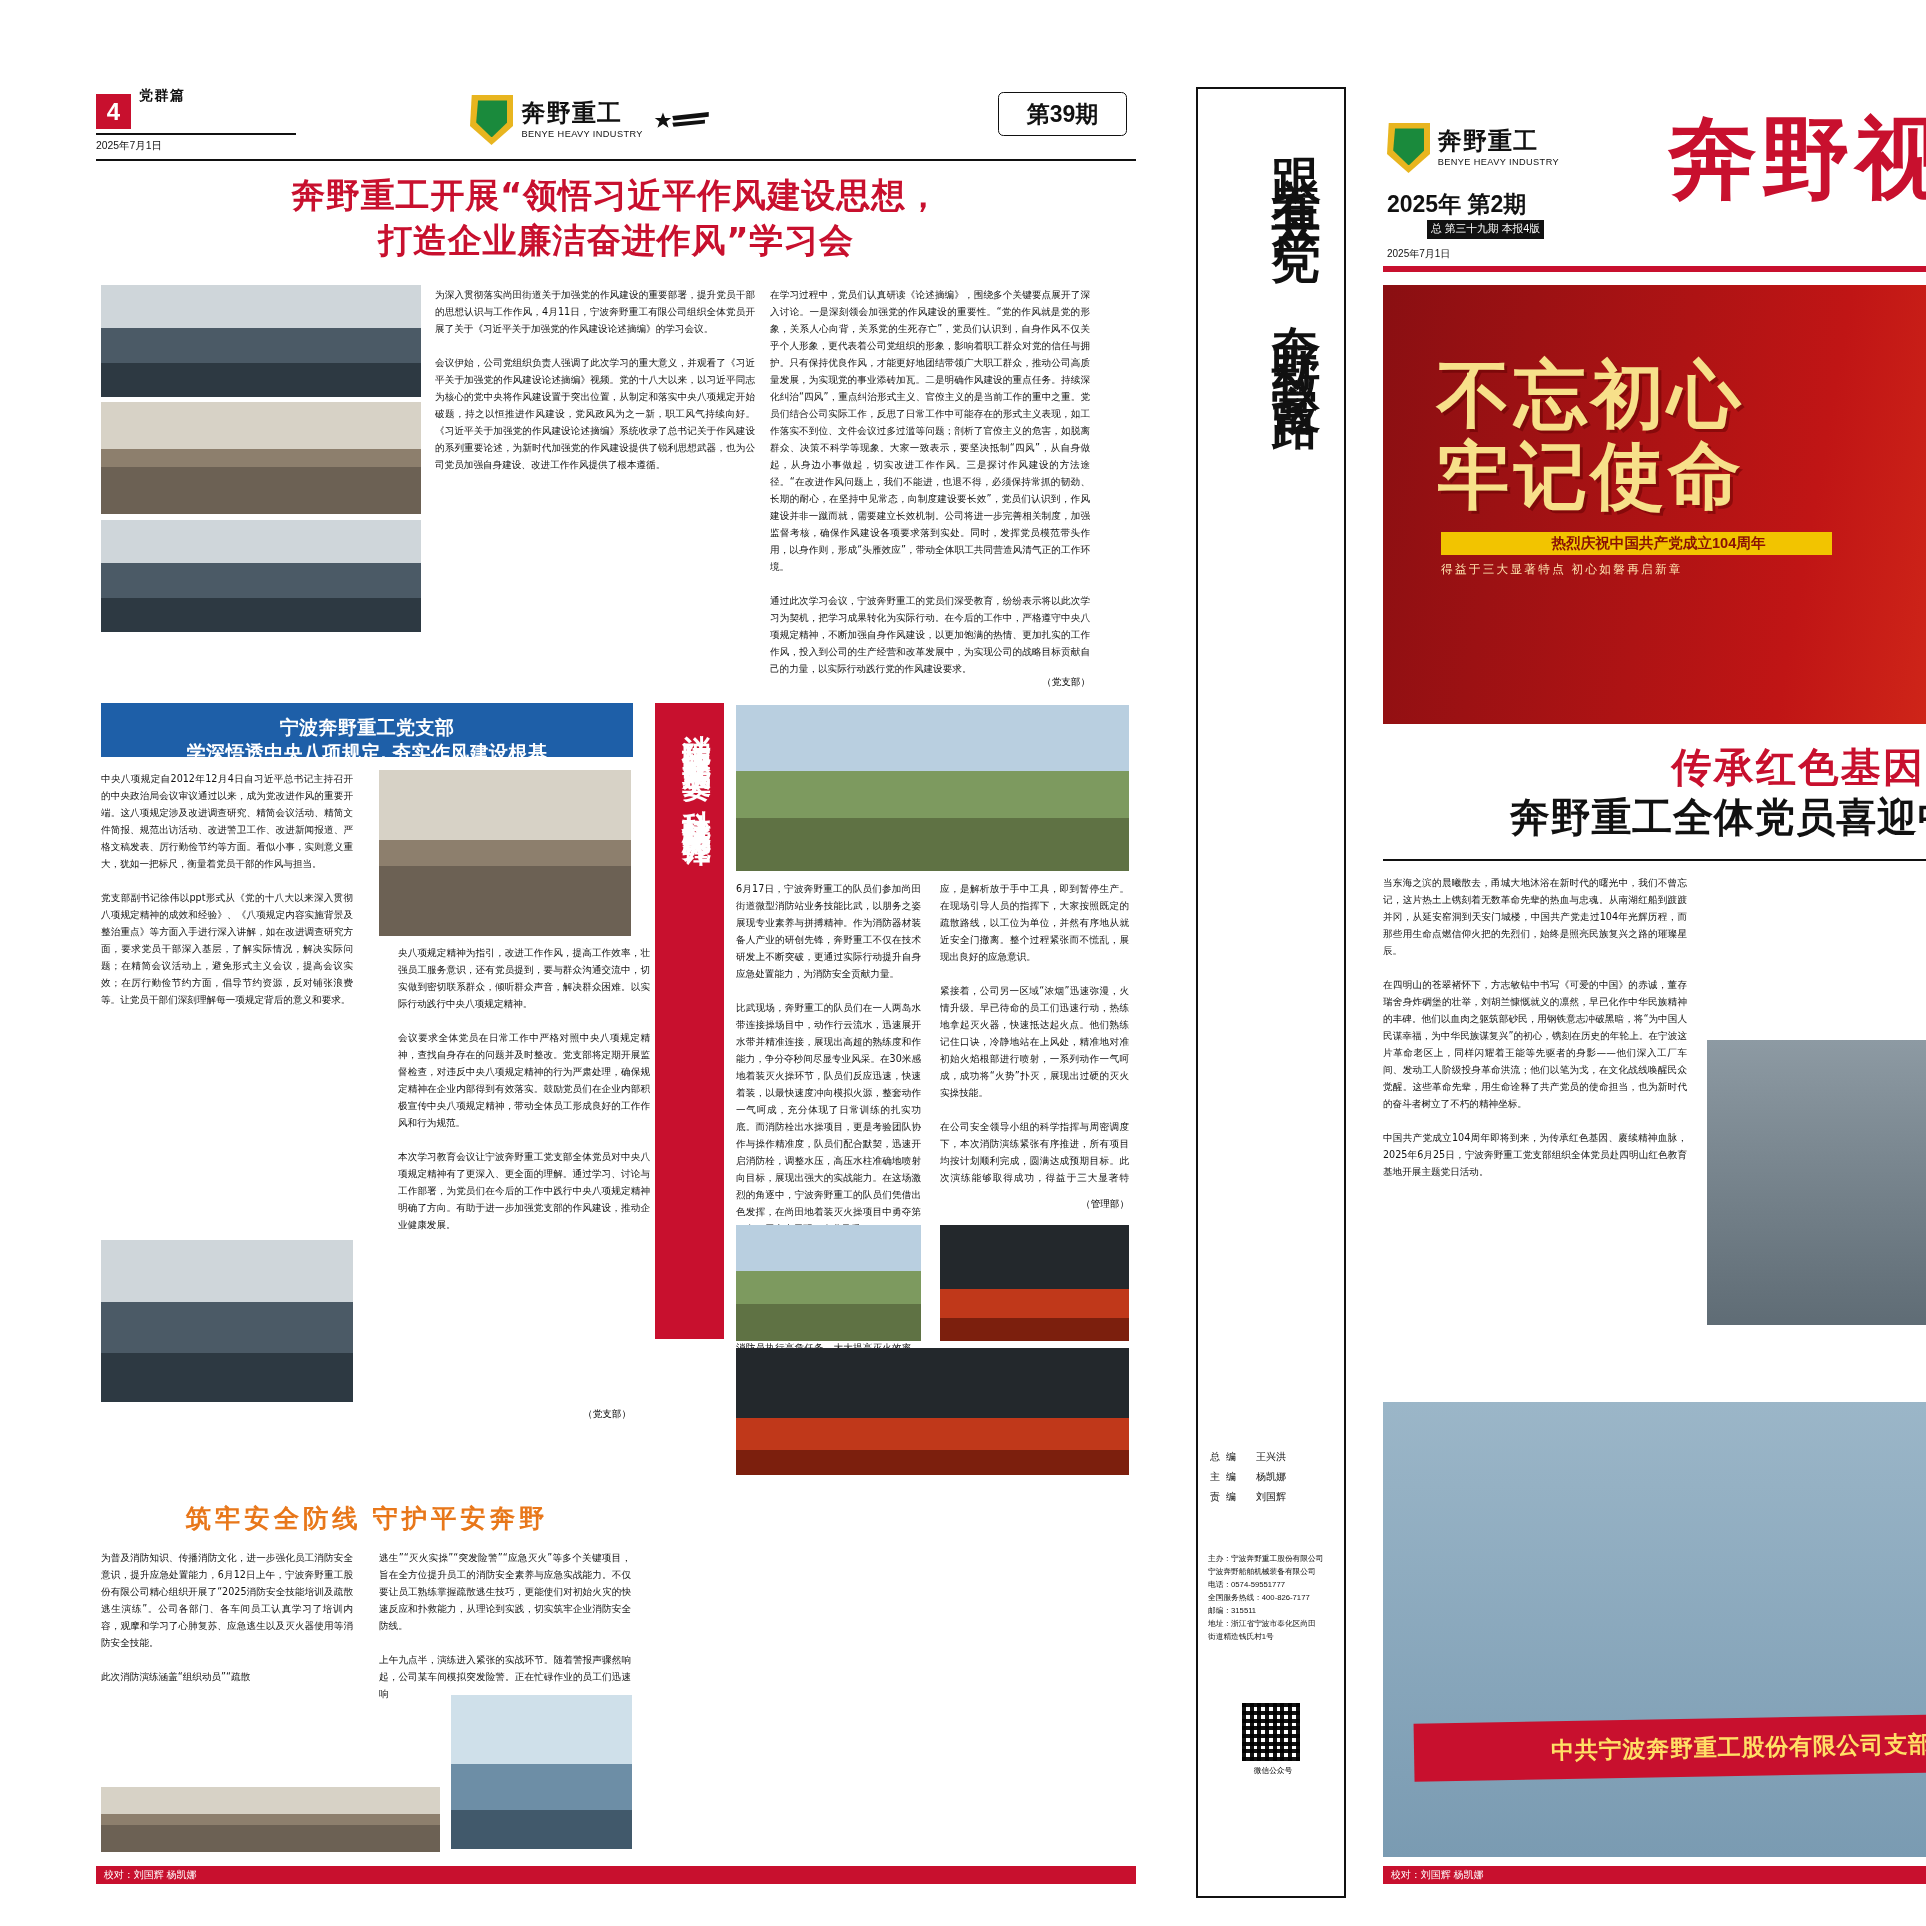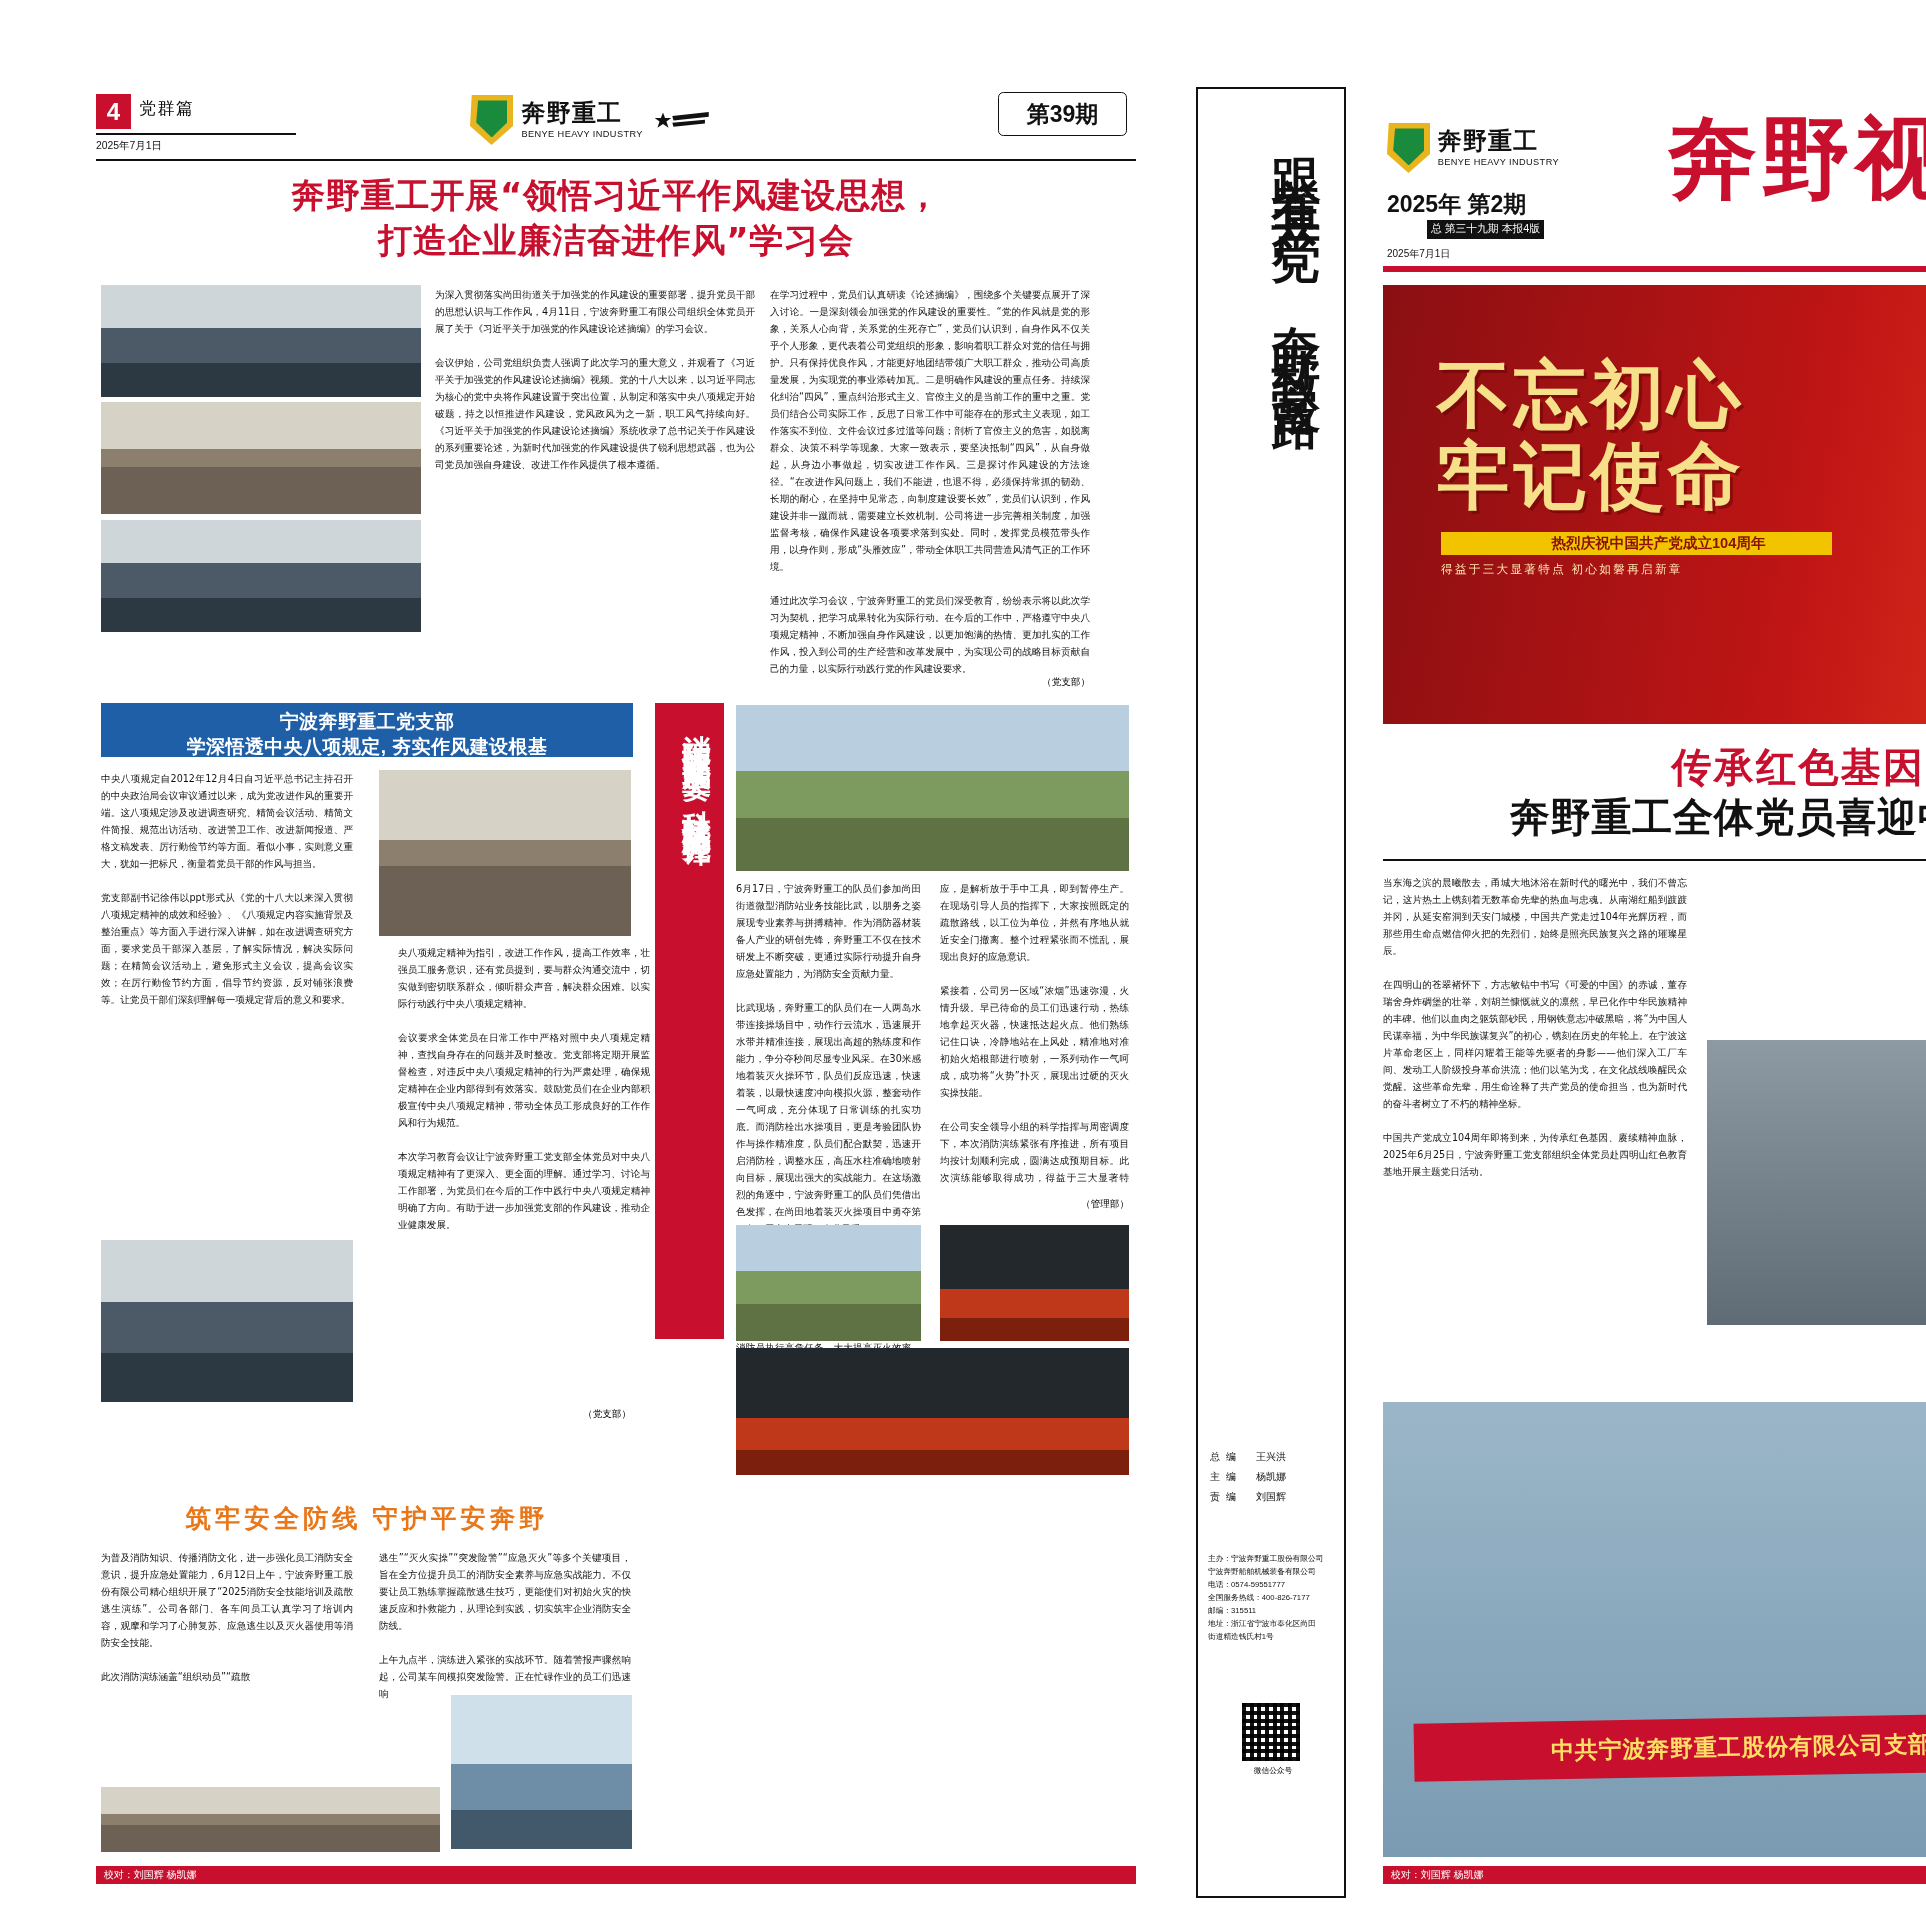--- a/index.html
+++ b/index.html
@@ -17,21 +17,21 @@
     font-family:"DejaVu Sans",sans-serif;
   }
   
   #left-page{left:0;top:0;width:1190px;height:1939px;background:#fff;}
   .page-num-box{
     position:absolute;left:96px;top:94px;width:35px;height:35px;
     background:#c8102e;color:#fff;font-size:24px;font-weight:bold;
     display:flex;align-items:center;justify-content:center;
   }
   .page-sect{
-    position:absolute;left:139px;top:97px;font-size:17px;font-weight:normal;color:#111;
+    position:absolute;left:139px;top:87px;font-size:14px;font-weight:bold;color:#111;
     letter-spacing:1.5px;
   }
   .page-date{
     position:absolute;left:96px;top:139px;font-size:10.4px;color:#111;
   }
   .head-rule-1{position:absolute;left:96px;top:133px;width:200px;height:1.5px;background:#111;}
   .head-rule-2{position:absolute;left:96px;top:159px;width:1040px;height:1.9px;background:#111;}
   .masthead-mini{
     position:absolute;left:470px;top:91px;width:293px;height:58px;
     display:flex;align-items:center;gap:8.5px;
@@ -65,21 +65,21 @@
     font-family:"DejaVu Sans",sans-serif;
   }
   
   .a1-col{position:absolute;top:285px;width:320px;}
   .a1-c1{left:101px;}
   .photo{background:#c9cfd4;background-size:cover;background-position:center;display:block;}
   
   .a2-title{
     position:absolute;left:101px;top:703px;width:532px;height:54px;
     background:#1e5fa8;color:#fff;text-align:center;font-weight:bold;
-    font-size:19px;line-height:25.4px;padding-top:6px;box-sizing:border-box;
+    font-size:19px;line-height:25.4px;padding-top:12px;box-sizing:border-box;
     letter-spacing:0.4px;
   }
   
   .vert-red{
     position:absolute;left:655px;top:703px;width:69px;height:636px;
     background:#c8102e;color:#fff;
     writing-mode:vertical-rl;text-orientation:upright;
     font-size:28.5px;font-weight:bold;letter-spacing:4.6px;
     padding:10px 3.9px;box-sizing:border-box;line-height:46px;
   }

